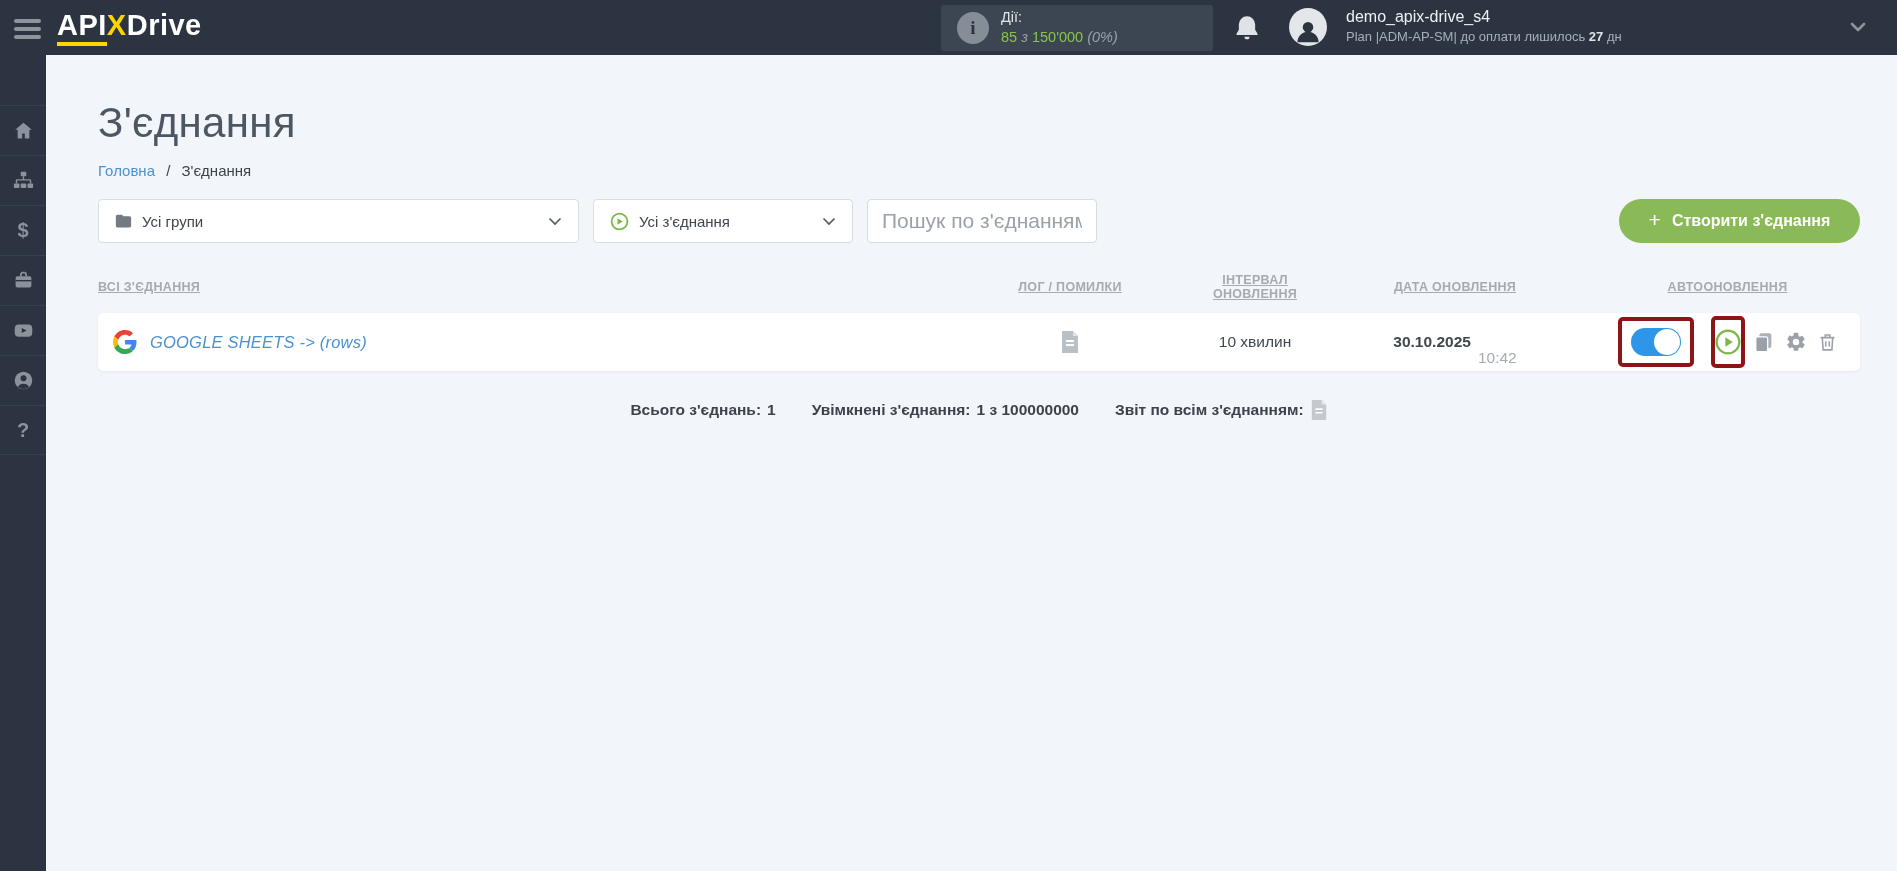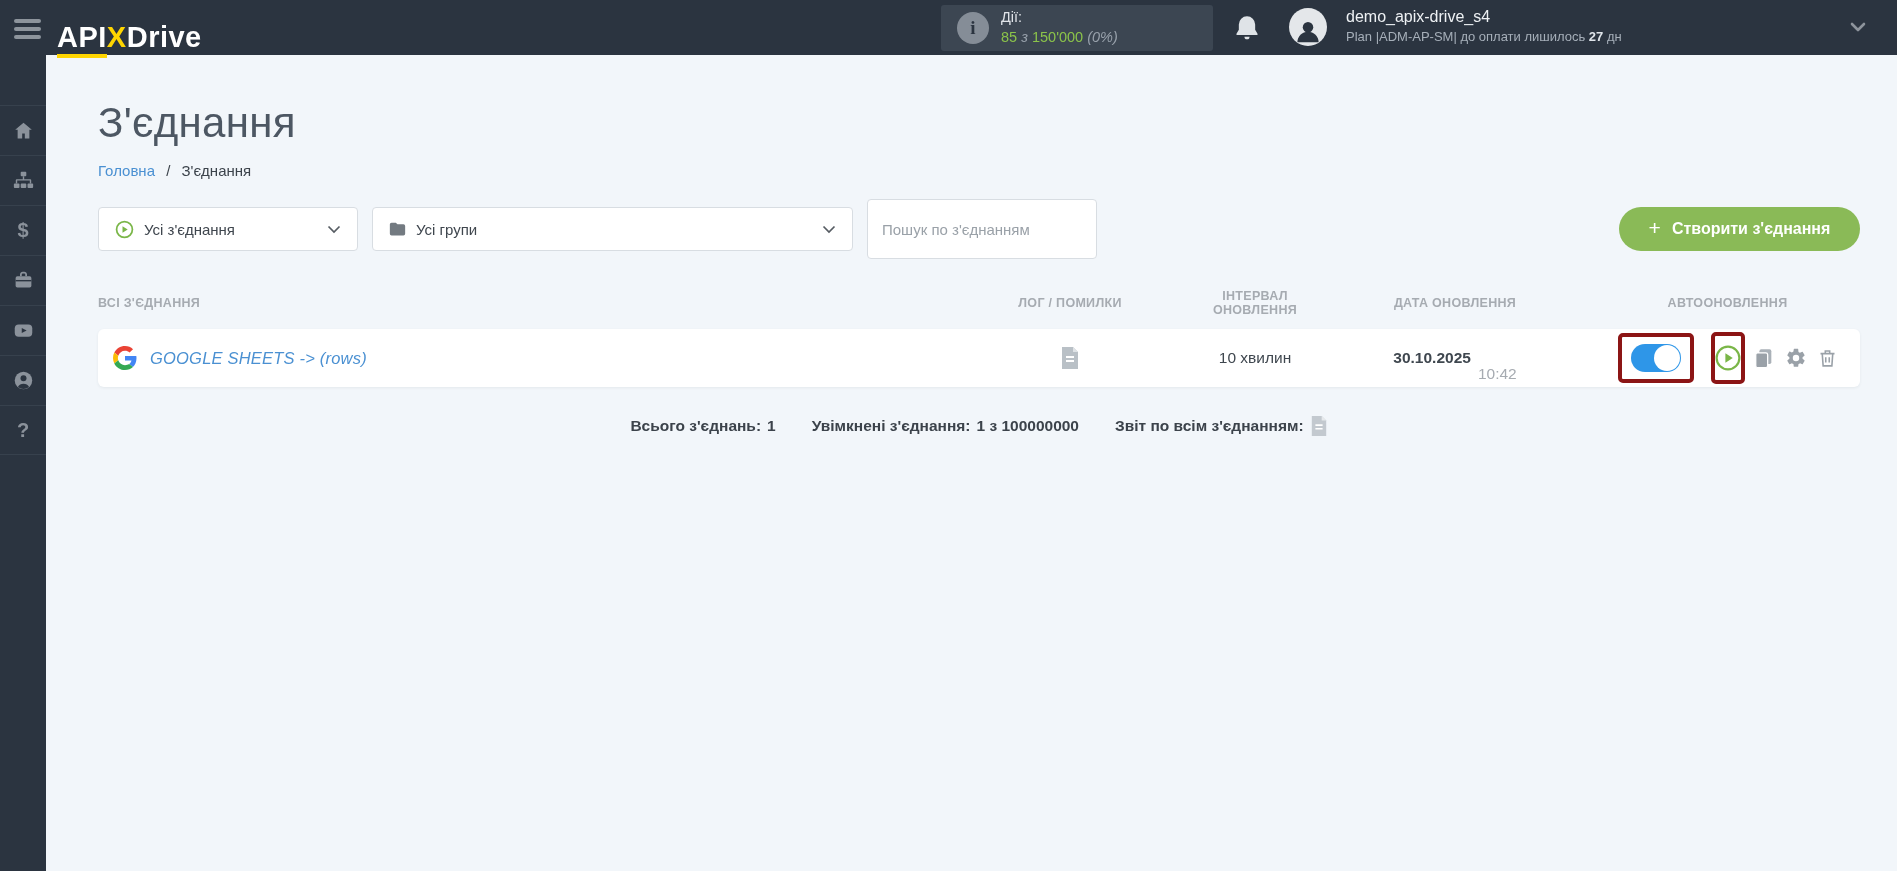--- a/index.html
+++ b/index.html
@@ -6,21 +6,21 @@
   html,body { margin:0; padding:0; }
   body {
     width:1897px; height:871px; position:relative; overflow:hidden;
     background:#f2f6fa; font-family:"Liberation Sans", sans-serif;
   }
 
   
   .topbar { position:absolute; top:0; left:0; right:0; height:55px; background:#2b3440; z-index:5; }
   .hamburger { position:absolute; left:14px; top:19px; width:27px; cursor:pointer; }
   .hamburger .bar { height:4px; background:#8d949c; border-radius:2px; margin-bottom:4px; }
-  .logo { position:absolute; left:57px; top:21px; font-size:29px; font-weight:bold; color:#fff; letter-spacing:0.5px; cursor:pointer; }
+  .logo { position:absolute; left:57px; top:9px; font-size:29px; font-weight:bold; color:#fff; letter-spacing:0.5px; cursor:pointer; }
   .logo .p1 { border-bottom:4px solid #ffd500; padding-bottom:1px; }
   .logo .p2 { color:#ffd500; }
 
   .usage { position:absolute; left:941px; top:5px; width:272px; height:46px; background:#3c4652; border-radius:3px; display:flex; align-items:center; }
   .info-circle { width:32px; height:32px; border-radius:50%; background:#858d97; color:#2b3440; font-weight:bold; font-size:19px; display:flex; align-items:center; justify-content:center; margin:0 12px 0 16px; font-family:"Liberation Serif", serif; cursor:pointer; }
   .usage-lines { font-size:14.5px; line-height:1.35; }
   .usage-label { color:#dfe3e8; }
   .u-green { color:#8bc34a; }
   .u-gray { color:#98a1ab; font-style:italic; }
 
@@ -44,28 +44,28 @@
   .breadcrumb { margin-top:15px; font-size:15px; color:#3c434b; }
   .bc-link { color:#4a90d2; text-decoration:none; cursor:pointer; }
   .bc-sep { margin:0 7px; }
 
   .filters { margin-top:20px; display:flex; align-items:center; gap:14px; }
   .dd { height:44px; background:#fff; border:1px solid #d8dde2; border-radius:4px; display:flex; align-items:center; padding:0 16px; cursor:pointer; }
   .dd-groups { width:481px; }
   .dd-conns { width:260px; }
   .dd-label { font-size:15px; color:#3f464e; margin-left:10px; }
   .chev { margin-left:auto; }
-  .search { width:230px; height:60px; border:1px solid #d8dde2; border-radius:4px; padding:0 14px; font-size:15px; color:#3f464e; font-family:inherit; background:#fff; outline:none; }
+  .search { width:230px; height:44px; border:1px solid #d8dde2; border-radius:4px; padding:0 14px; font-size:21px; color:#3f464e; font-family:inherit; background:#fff; outline:none; }
   .search::placeholder { color:#9aa1a8; }
   .create-btn { margin-left:auto; width:241px; height:44px; border:none; border-radius:22px; background:#8aba57; color:#fff; font-size:16px; font-weight:bold; display:flex; align-items:center; justify-content:center; gap:11px; cursor:pointer; font-family:inherit; }
   .create-btn .plus { font-size:21px; font-weight:normal; margin-top:-2px; }
 
   .grid5 { display:grid; grid-template-columns:847px 250px 120px 280px 1fr; align-items:center; }
   .thead { margin-top:30px; font-size:12.5px; font-weight:bold; color:#a6abb1; letter-spacing:0.3px; }
-  .th { text-align:center; }
+  .th { text-align:center;text-decoration:underline; }
   .th.first { text-align:left; }
 
   .row-card { margin-top:12px; height:58px; background:#fff; border-radius:6px; box-shadow:0 1px 3px rgba(40,50,60,0.07); }
   .cell-name { display:flex; align-items:center; padding-left:15px; gap:13px;font-style:italic; }
   .service-link { color:#4a90d2; font-size:16.5px; text-decoration:none; letter-spacing:0.2px; cursor:pointer; }
   .cell-center { display:flex; justify-content:center; align-items:center; font-size:15.5px; color:#3f474f; }
   .date-val { font-weight:bold; color:#3f474f; }
   .time-val { color:#a6abb1; margin-left:7px;margin-top:32px; }
   .cell-actions { display:flex; align-items:center; justify-content:flex-end; padding-right:22px; }
   .ann { border:4px solid #8c1515; border-radius:5px; display:flex; align-items:center; justify-content:center; }
@@ -179,36 +179,36 @@
 <div class="main">
   <div class="page-title">З'єднання</div>
 
   <div class="breadcrumb">
     <a class="bc-link">Головна</a>
     <span class="bc-sep">/</span>
     <span>З'єднання</span>
   </div>
 
   <div class="filters">
+    <div class="dd dd-groups">
+      <svg width="17" height="14" viewBox="0 0 20 16">
+        <path fill="#737a81" d="M1 2.5A2 2 0 0 1 3 .5h5l2 2h7a2 2 0 0 1 2 2v9a2 2 0 0 1-2 2H3a2 2 0 0 1-2-2z"></path>
+      </svg>
+      <span class="dd-label">Усі групи</span>
+      <svg class="chev" width="14" height="9" viewBox="0 0 14 9">
+        <path d="M1.5 1.5l5.5 5.5 5.5-5.5" fill="none" stroke="#565c63" stroke-width="1.7"></path>
+      </svg>
+    </div>
+
     <div class="dd dd-conns">
       <svg width="19" height="19" viewBox="0 0 24 24">
         <circle cx="12" cy="12" r="10" fill="none" stroke="#7ab648" stroke-width="2.2"></circle>
         <path d="M9.5 7.8l6.5 4.2-6.5 4.2z" fill="#7ab648"></path>
       </svg>
       <span class="dd-label">Усі з'єднання</span>
-      <svg class="chev" width="14" height="9" viewBox="0 0 14 9">
-        <path d="M1.5 1.5l5.5 5.5 5.5-5.5" fill="none" stroke="#565c63" stroke-width="1.7"></path>
-      </svg>
-    </div>
-
-    <div class="dd dd-groups">
-      <svg width="17" height="14" viewBox="0 0 20 16">
-        <path fill="#737a81" d="M1 2.5A2 2 0 0 1 3 .5h5l2 2h7a2 2 0 0 1 2 2v9a2 2 0 0 1-2 2H3a2 2 0 0 1-2-2z"></path>
-      </svg>
-      <span class="dd-label">Усі групи</span>
       <svg class="chev" width="14" height="9" viewBox="0 0 14 9">
         <path d="M1.5 1.5l5.5 5.5 5.5-5.5" fill="none" stroke="#565c63" stroke-width="1.7"></path>
       </svg>
     </div>
 
     <input class="search" type="text" placeholder="Пошук по з'єднанням" style="">
 
     <button class="create-btn">
       <span class="plus">+</span>
       <span>Створити з'єднання</span>

